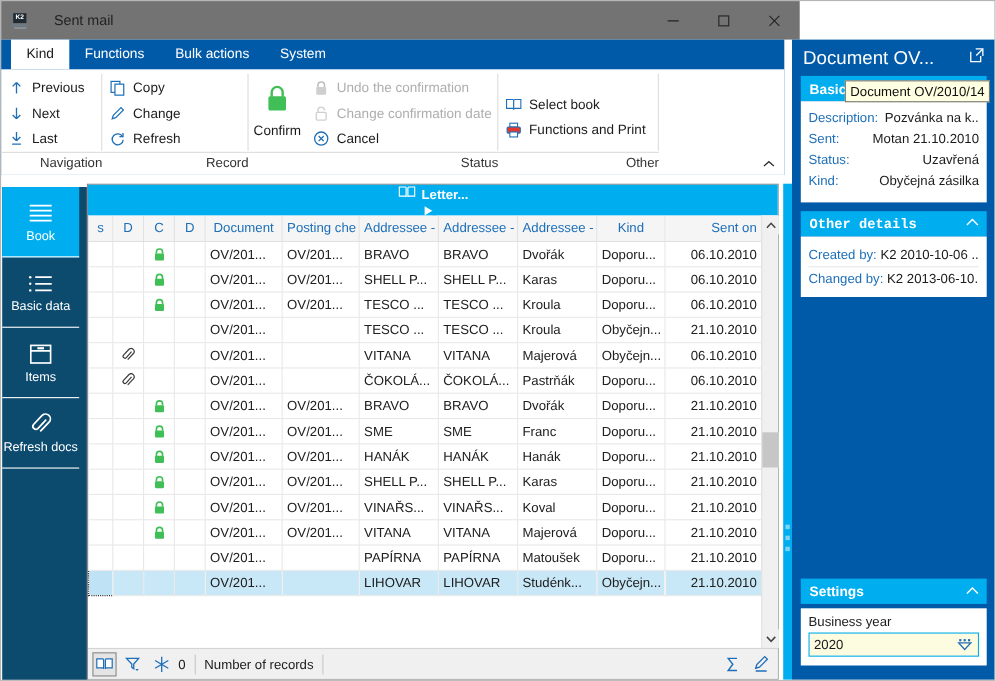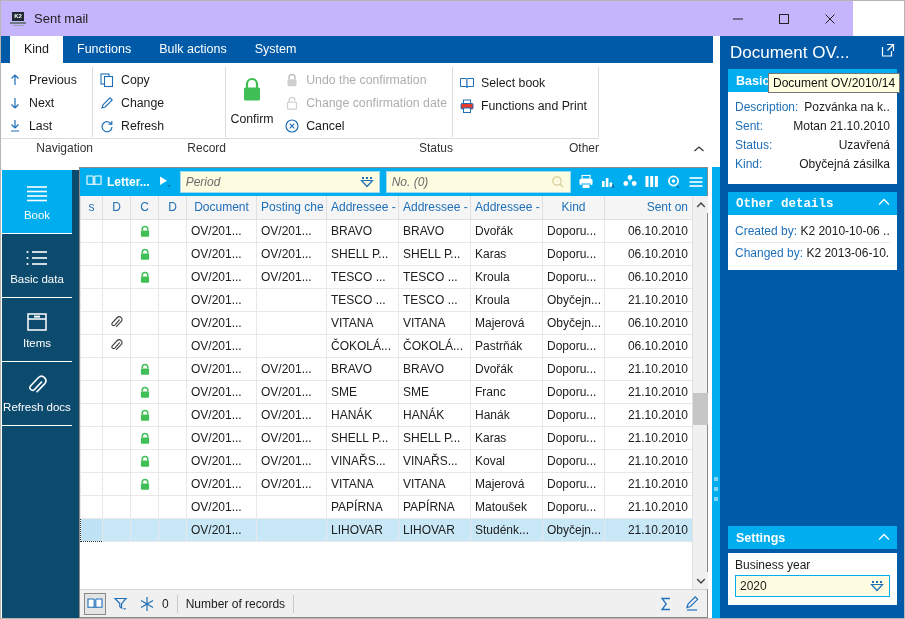--- a/index.html
+++ b/index.html
@@ -15,22 +15,22 @@
   #app {
     position: relative;
     width: 905px; height: 619px;
     border: 1px solid #b5b5b5;
     background:#fff;
     overflow:hidden;
   }
 
   
   .titlebar {
-    position:absolute; left:0; top:0; width:852px; height:35px;
-    background:#c4b5fd; display:flex; align-items:center;
+    position:absolute; left:0; top:0; width:726px; height:35px;
+    background:#737373; display:flex; align-items:center;gap:15px;
   }
   .tb-icon {
     width:16px; height:16px; margin-left:9px; margin-right:8px;
     position:relative; flex:0 0 auto;
   }
   .tb-icon .k2box{
     position:absolute; left:2px; top:1px; width:12px; height:9px;
     background:#1f2a33; color:#fff; font-size:6px; font-weight:bold;
     line-height:9px; text-align:center; font-family:"Liberation Sans",sans-serif;
   }
@@ -95,21 +95,21 @@
   .nav-item .nicon { height:24px; display:flex; align-items:center; justify-content:center; }
   .nav-item .nlabel { margin-top:3px; }
 
   
   .center {
     position:absolute; left:78px; top:166px; width:629px; height:451px;
     background:#fff; border:1px solid #8a8a8a;
   }
   .filterbar {
     position:absolute; left:0; top:0; width:627px; height:28px;
-    background:#00aeef; display:flex; align-items:center;
+    background:#00aeef; display:flex; align-items:center;flex-direction:column;
   }
   .book-btn {
     display:flex; align-items:center; gap:5px; height:28px; padding:0 5px 0 6px;
     color:#fff; font-weight:bold; font-size:12px;
   }
   .play-btn { display:flex; align-items:center; padding:0 9px 0 3px; height:28px; }
   .fld {
     height:22px; background:#fdfbe0; border:1px solid #9fd9ee;
     display:flex; align-items:center; position:relative; color:#6b6b6b;
     font-style:italic; font-size:12px; padding-left:5px;
@@ -355,21 +355,21 @@
                 </svg>
               </span>
               <span>Cancel</span>
             </div>
           </div>
         </div>
         <div class="rg-label">Status</div>
       </div>
 
       <div class="rgroup sep" style="width:146px;">
-        <div class="rg-content" style="padding-top:8px;">
+        <div class="rg-content" style="padding-top:8px;margin-top:12px;">
           <div class="rlist">
             <div class="ritem">
               <span class="ricon">
                 <svg width="16" height="16" viewBox="0 0 16 16">
                   <path d="M1.5 3.5h5.5c.6 0 1 .4 1 1v8c0-.6-.4-1-1-1H1.5z" fill="#fff" stroke="#1e6fb8" stroke-width="1"></path>
                   <path d="M14.5 3.5H9c-.6 0-1 .4-1 1v8c0-.6.4-1 1-1h5.5z" fill="#fff" stroke="#1e6fb8" stroke-width="1"></path>
                 </svg>
               </span>
               <span>Select book</span>
             </div>

